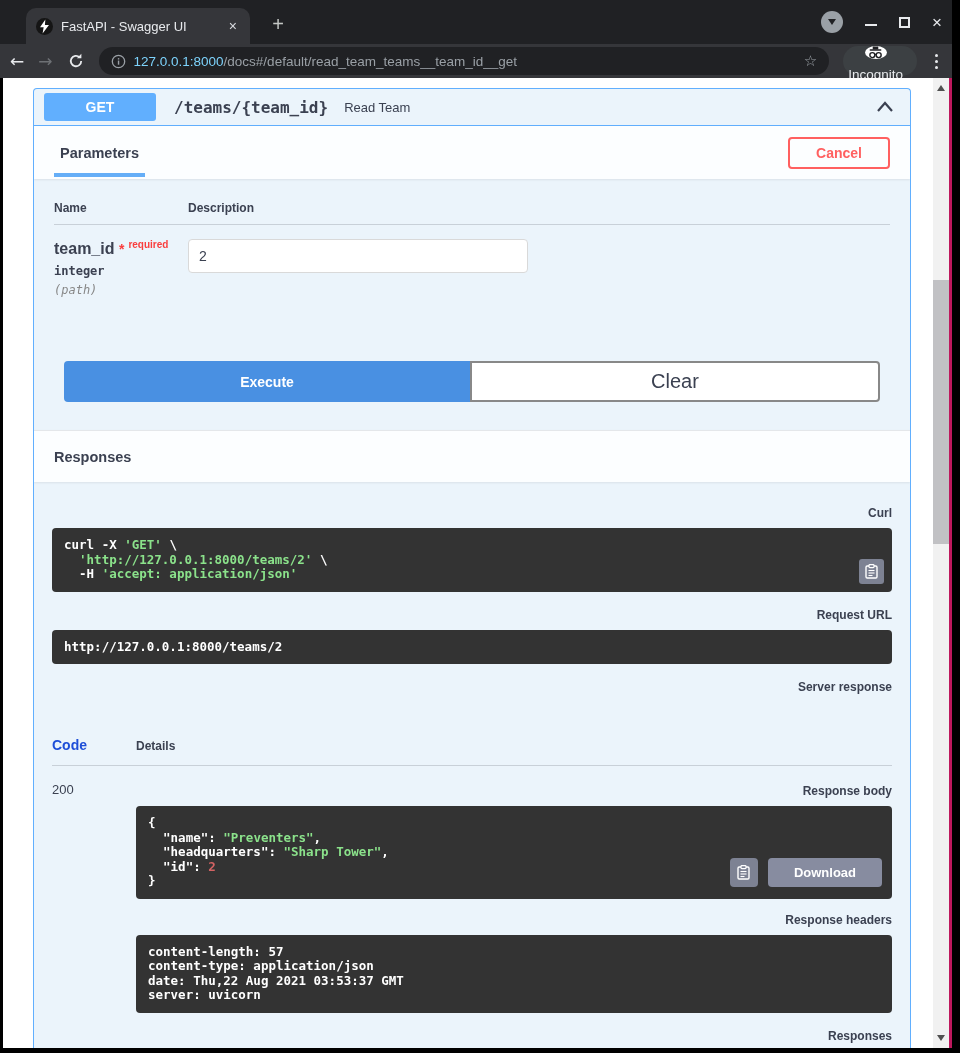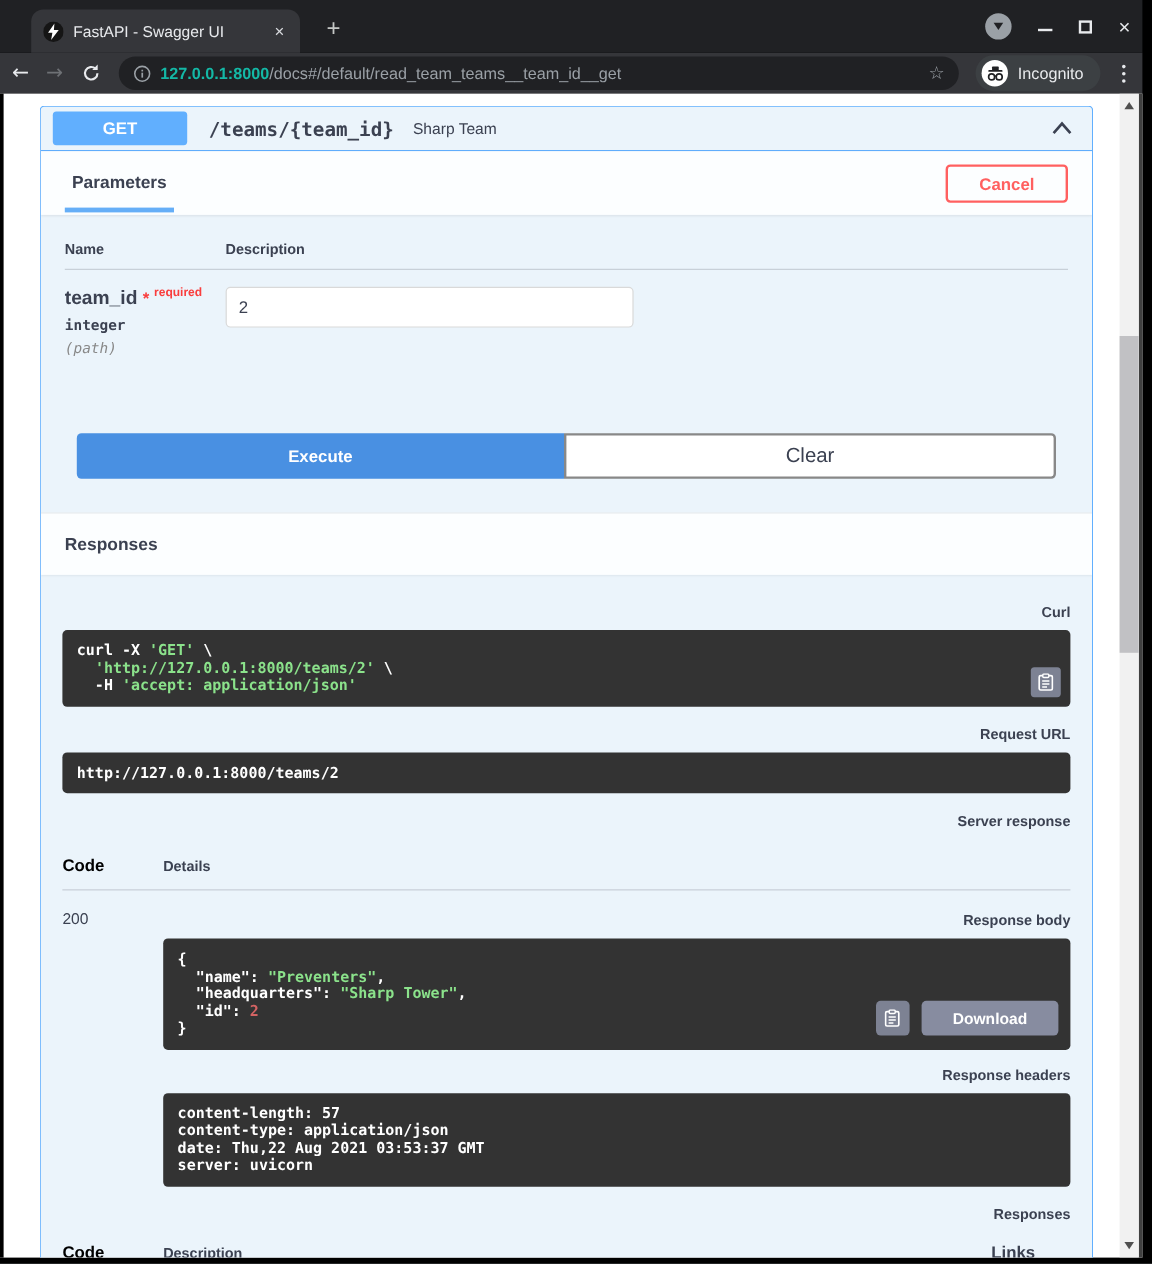--- a/index.html
+++ b/index.html
@@ -27,35 +27,35 @@
   .btn-max { width:11px; height:11px; border:2px solid #e8eaed; }
   .btn-close { color:#e8eaed; font-size:17px; line-height:1; }
 
   .toolbar { height:34px; background:#35363a; display:flex; align-items:center;
              padding:0 10px; gap:14px; }
   .nav-ic { font-family:"DejaVu Sans", sans-serif; font-size:17px; color:#e8eaed; }
   .nav-ic.dim { color:#6e7175; }
   .urlbar { flex:1; height:28px; background:#202124; border-radius:14px;
             display:flex; align-items:center; padding:0 12px; gap:8px; }
   .url-text { flex:1; font-size:13.5px; white-space:nowrap; overflow:hidden; }
-  .url-host { color:#14b8a6;font-weight:bold; }
+  .url-host { color:#7dd3fc; }
   .url-path { color:#9aa0a6; }
   .star { color:#9aa0a6; font-family:"DejaVu Sans", sans-serif; font-size:15px; }
   .incog-pill { height:30px; background:#3c4043; border-radius:15px; display:flex;
-                align-items:center; gap:8px; padding:0 14px 0 5px; }
+                align-items:center; gap:8px; padding:0 14px 0 5px;flex-direction:column; }
   .incog-circle { width:22px; height:22px; background:#fff; border-radius:50%;
                   display:flex; align-items:center; justify-content:center; }
   .incog-label { color:#e8eaed; font-size:13.5px; }
   .menu-dots { color:#e8eaed; font-size:15px; letter-spacing:0; line-height:4px;
                display:flex; flex-direction:column; gap:3px; align-items:center; padding:0 4px;}
   .dot { width:3px; height:3px; border-radius:50%; background:#e8eaed; }
 
   
   .page { position:absolute; top:78px; left:0; right:0; height:970px; background:#fff;
-          border-left:3px solid #000; border-right:3px solid #404040; overflow:hidden; }
+          border-left:3px solid #000; border-right:3px solid #be185d; overflow:hidden; }
   .scrollbar { position:absolute; top:0; right:0; width:16px; height:970px;
                background:#f1f1f1; z-index:5; }
   .sb-arrow-up, .sb-arrow-dn { position:absolute; left:4px; width:0; height:0;
                border-left:4px solid transparent; border-right:4px solid transparent; }
   .sb-arrow-up { top:7px; border-bottom:6px solid #505050; }
   .sb-arrow-dn { bottom:7px; border-top:6px solid #505050; }
   .sb-thumb { position:absolute; top:202px; left:0; width:16px; height:264px; background:#c1c1c4; }
 
   
   .opblock { margin:10px 30px 0 30px; width:878px; border:1px solid #61affe;
@@ -94,38 +94,38 @@
                 color:#3b4151; margin-top:6px; }
   .param-in { font-family:"DejaVu Sans Mono", monospace; font-style:italic; font-size:12px;
               color:#888; margin-top:5px; }
   .param-input { width:340px; padding:8px 10px; font-size:14px; color:#3b4151;
                  border:1px solid #d9d9d9; border-radius:4px; background:#fff;
                  font-family:"Liberation Sans", sans-serif; }
   .btn-group { display:flex; margin:64px 10px 0 10px; }
   .btn-execute { flex:1; background:#4990e2; color:#fff; border:none; font-weight:bold;
                  font-size:14px; padding:7px 0; border-radius:4px 0 0 4px; }
   .btn-clear { flex:1; background:#fff; color:#3b4151; border:2px solid #888;
-               font-size:17px; padding:7px 0; border-radius:0 4px 4px 0; }
+               font-size:20px; padding:7px 0; border-radius:0 4px 4px 0; }
 
   .responses-inner { padding:24px 18px 10px 18px; }
   .blk-label { font-size:12px; font-weight:bold; color:#3b4151;text-align:right; }
   .code-block { background:#333; border-radius:4px; padding:10px 12px; margin-top:8px;
                 position:relative; font-family:"DejaVu Sans Mono", monospace;
                 font-weight:bold; font-size:12.5px; line-height:14.5px; color:#fff; }
   .code-line { white-space:pre; }
   .tok-g { color:#8be28b; }
   .tok-n { color:#d36363; }
   .copy-btn { position:absolute; right:8px; bottom:8px; width:25px; height:25px;
               background:#7d8293; border:none; border-radius:3px; display:flex;
               align-items:center; justify-content:center; }
   .req-url-block { margin-top:8px; margin-bottom:16px; }
   .label-gap { margin-top:16px; }
   .srv-head { display:grid; grid-template-columns:84px 1fr; align-items:end;
               padding:22px 0 12px 0; border-bottom:1px solid rgba(59,65,81,.2); }
-  .srv-code-h { font-size:14px; font-weight:bold; color:#000000; }
+  .srv-code-h { font-size:14px; font-weight:bold; color:#1d4ed8;margin-top:21px; }
   .srv-det-h { font-size:12px; font-weight:bold; color:#3b4151; }
   .srv-row { display:grid; grid-template-columns:84px 1fr; padding-top:16px; }
   .srv-code { font-size:13px; color:#3b4151; }
   .body-actions { position:absolute; right:10px; bottom:12px; display:flex; gap:10px;
                   align-items:center; }
   .copy-btn2 { width:28px; height:29px; background:#7d8293; border:none; border-radius:4px;
                display:flex; align-items:center; justify-content:center; }
   .btn-download { background:#878ca0; color:#fff; border:none; border-radius:4px;
                   font-weight:bold; font-size:13px; padding:7px 26px;
                   font-family:"Liberation Sans", sans-serif; }
@@ -195,21 +195,21 @@
     </div>
   </div>
 
   <div class="page">
 
     <div class="opblock">
 
       <div class="opblock-header">
         <span class="method-badge">GET</span>
         <span class="op-path">/teams/{team_id}</span>
-        <span class="op-summary">Sharp Team</span>
+        <span class="op-summary">Read Team</span>
         <svg class="chevron" width="18" height="14" viewBox="0 0 18 14">
           <path d="M2 11 L9 3 L16 11" stroke="#3b4151" stroke-width="2.2" fill="none"></path>
         </svg>
       </div>
 
       <div class="section-header sec-params">
         <div class="tab-item">Parameters</div>
         <button class="btn-cancel">Cancel</button>
       </div>
 

